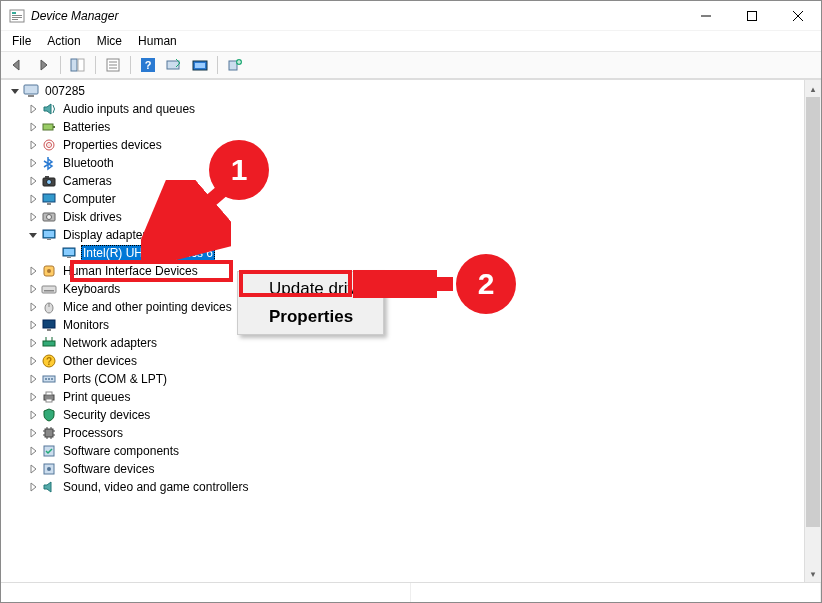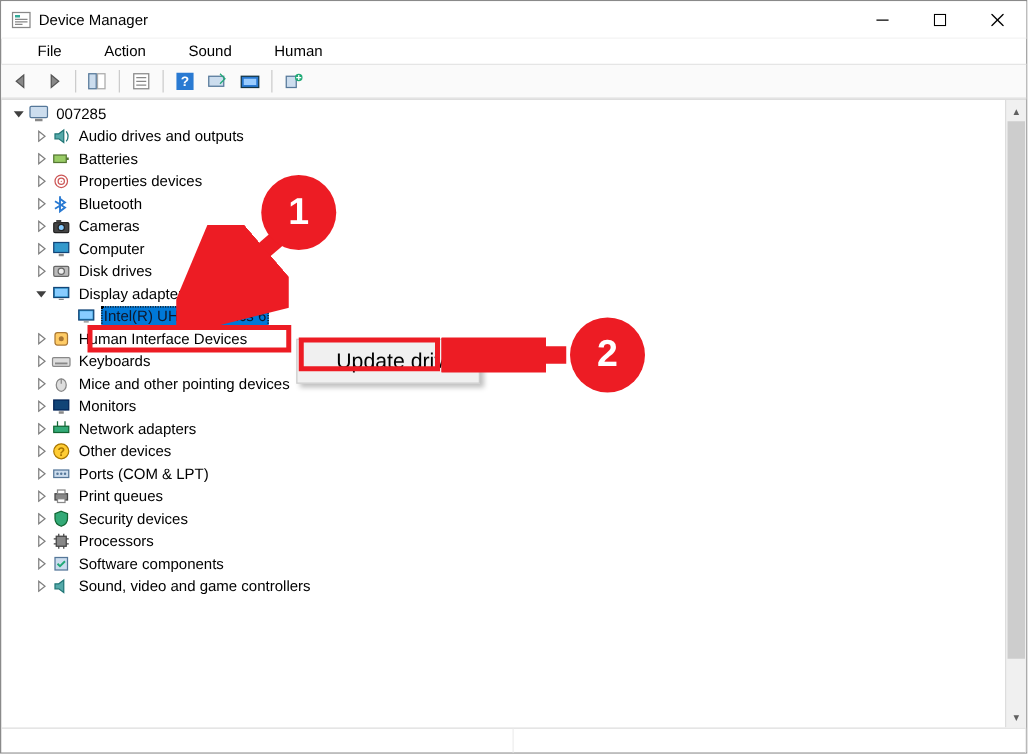--- a/index.html
+++ b/index.html
@@ -29,20 +29,21 @@
   }
 
   
   .titlebar{
     height:30px;
     display:flex;
     align-items:center;
     padding:0 0 0 8px;
     background:#fff;
     border-bottom:1px solid #f3f3f3;
+    font-style:italic;
   }
   .titlebar .app-icon{width:16px;height:16px;margin-right:6px;}
   .titlebar .title{flex:1;}
   .winbtns{display:flex;}
   .winbtn{
     width:46px;height:30px;
     display:flex;align-items:center;justify-content:center;
     cursor:default;
   }
 
@@ -50,21 +51,20 @@
   .menubar{
     height:20px;
     display:flex;
     align-items:center;
     padding:0 4px;
     gap:2px;
   }
   .menubar .menu-item{
     padding:1px 7px;
     cursor:default;
-    margin-left:18px;
   }
 
   
   .toolbar{
     height:28px;
     border-top:1px solid var(--border);
     border-bottom:1px solid #ddd;
     display:flex;
     align-items:center;
     padding:0 4px;
@@ -108,21 +108,21 @@
   .ticon{
     width:16px;height:16px;
     display:flex;align-items:center;justify-content:center;
     margin-right:4px;
   }
   .tlabel{
     padding:0 2px;
   }
   .selected .tlabel{
     background:var(--sel);
-    color:#0f172a;
+    color:#ffffff;
     border:1px dotted #000;
     padding:0 1px;
   }
 
   
   .scrollbar{
     width:17px;
     background:#f0f0f0;
     border-left:1px solid #ddd;
     position:relative;
@@ -219,21 +219,21 @@
             <line x1="0" y1="0" x2="10" y2="10" stroke="#000"></line>
             <line x1="10" y1="0" x2="0" y2="10" stroke="#000"></line>
           </svg>
       </div>
     </div>
   </div>
 
   <div class="menubar">
     <span class="menu-item">File</span>
     <span class="menu-item">Action</span>
-    <span class="menu-item">Sound</span>
+    <span class="menu-item">Mice</span>
     <span class="menu-item">Human</span>
   </div>
 
   <div class="toolbar">
     <div class="tbbtn">
       <svg width="16" height="14">
           <path d="M10 2 L4 7 L10 12 Z" fill="#888" stroke="#555"></path>
         </svg>
     </div>
     <div class="tbbtn">
@@ -308,21 +308,21 @@
             <svg width="10" height="10">
               <path d="M3 1 L8 5 L3 9 Z" fill="none" stroke="#808080"></path>
             </svg>
           </span>
     <span class="ticon">
             <svg width="16" height="16" viewBox="0 0 16 16">
               <path d="M3 6 h3 l4 -3 v10 l-4 -3 h-3 z" fill="#5aa" stroke="#277"></path>
               <path d="M12 4 q3 4 0 8" fill="none" stroke="#277"></path>
             </svg>
           </span>
-    <span class="tlabel">Audio drives and outputs</span>
+    <span class="tlabel">Audio inputs and queues</span>
   </div>
         <div class="treerow" style="padding-left:20px">
     <span class="twisty">
             <svg width="10" height="10">
               <path d="M3 1 L8 5 L3 9 Z" fill="none" stroke="#808080"></path>
             </svg>
           </span>
     <span class="ticon">
             <svg width="16" height="16" viewBox="0 0 16 16">
               <rect x="2" y="5" width="10" height="6" fill="#9c6" stroke="#573"></rect>
@@ -593,34 +593,49 @@
     <span class="tlabel">Software components</span>
   </div>
         <div class="treerow" style="padding-left:20px">
     <span class="twisty">
             <svg width="10" height="10">
               <path d="M3 1 L8 5 L3 9 Z" fill="none" stroke="#808080"></path>
             </svg>
           </span>
     <span class="ticon">
             <svg width="16" height="16" viewBox="0 0 16 16">
+              <rect x="3" y="3" width="10" height="10" fill="#cde" stroke="#579"></rect>
+              <circle cx="8" cy="8" r="2" fill="#579"></circle>
+            </svg>
+          </span>
+    <span class="tlabel">Software devices</span>
+  </div>
+        <div class="treerow" style="padding-left:20px">
+    <span class="twisty">
+            <svg width="10" height="10">
+              <path d="M3 1 L8 5 L3 9 Z" fill="none" stroke="#808080"></path>
+            </svg>
+          </span>
+    <span class="ticon">
+            <svg width="16" height="16" viewBox="0 0 16 16">
               <path d="M3 6 h3 l4 -3 v10 l-4 -3 h-3 z" fill="#5aa" stroke="#277"></path>
             </svg>
           </span>
     <span class="tlabel">Sound, video and game controllers</span>
   </div>
       </div>
     <div class="scrollbar">
       <div class="up">▴</div>
       <div class="thumb"></div>
       <div class="down">▾</div>
     </div>
 
     <div class="ctx" style="left:236px; top:191px; width:147px;">
       <div class="ctx-item">Update driver</div>
+      <div class="ctx-item bold">Properties</div>
     </div>
 
     <div class="anno-box" style="left:69px; top:180px; width:163px; height:22px;"></div>
     <div class="anno-box" style="left:238px; top:190px; width:113px; height:27px;"></div>
 
     <svg class="anno-arrow" style="left:140px; top:100px;" width="90" height="80">
       <defs>
           <marker id="ah1" markerWidth="8" markerHeight="8" refX="5" refY="4" orient="auto">
             <path d="M0,0 L8,4 L0,8 Z" fill="#ed1c24"></path>
           </marker>

